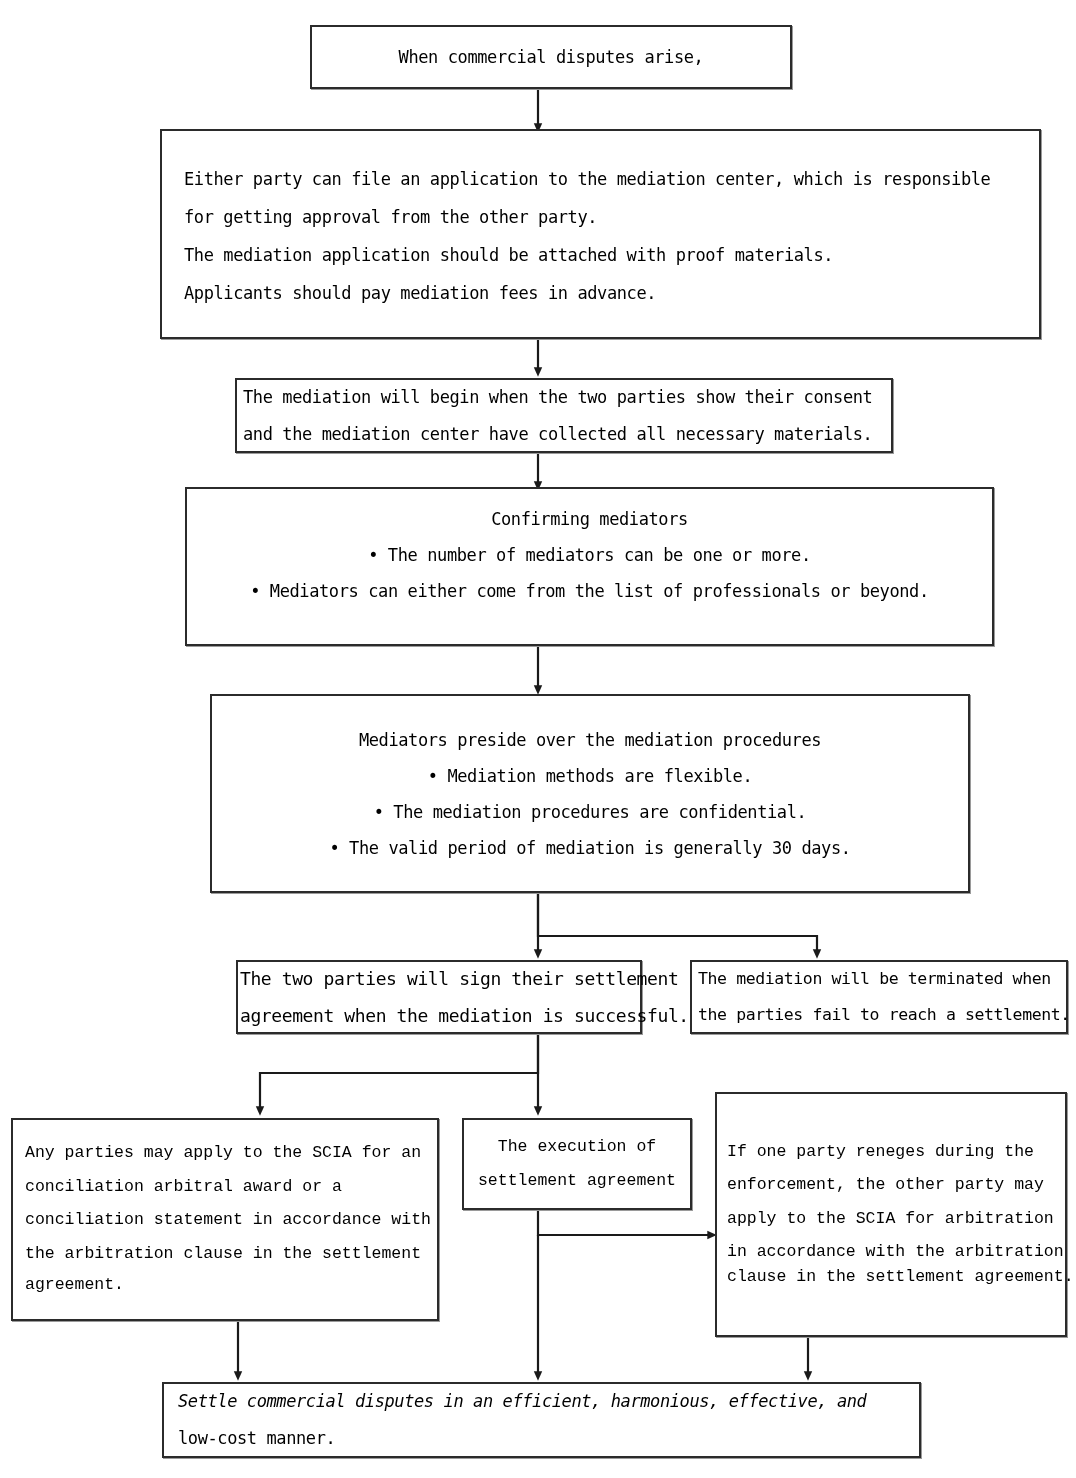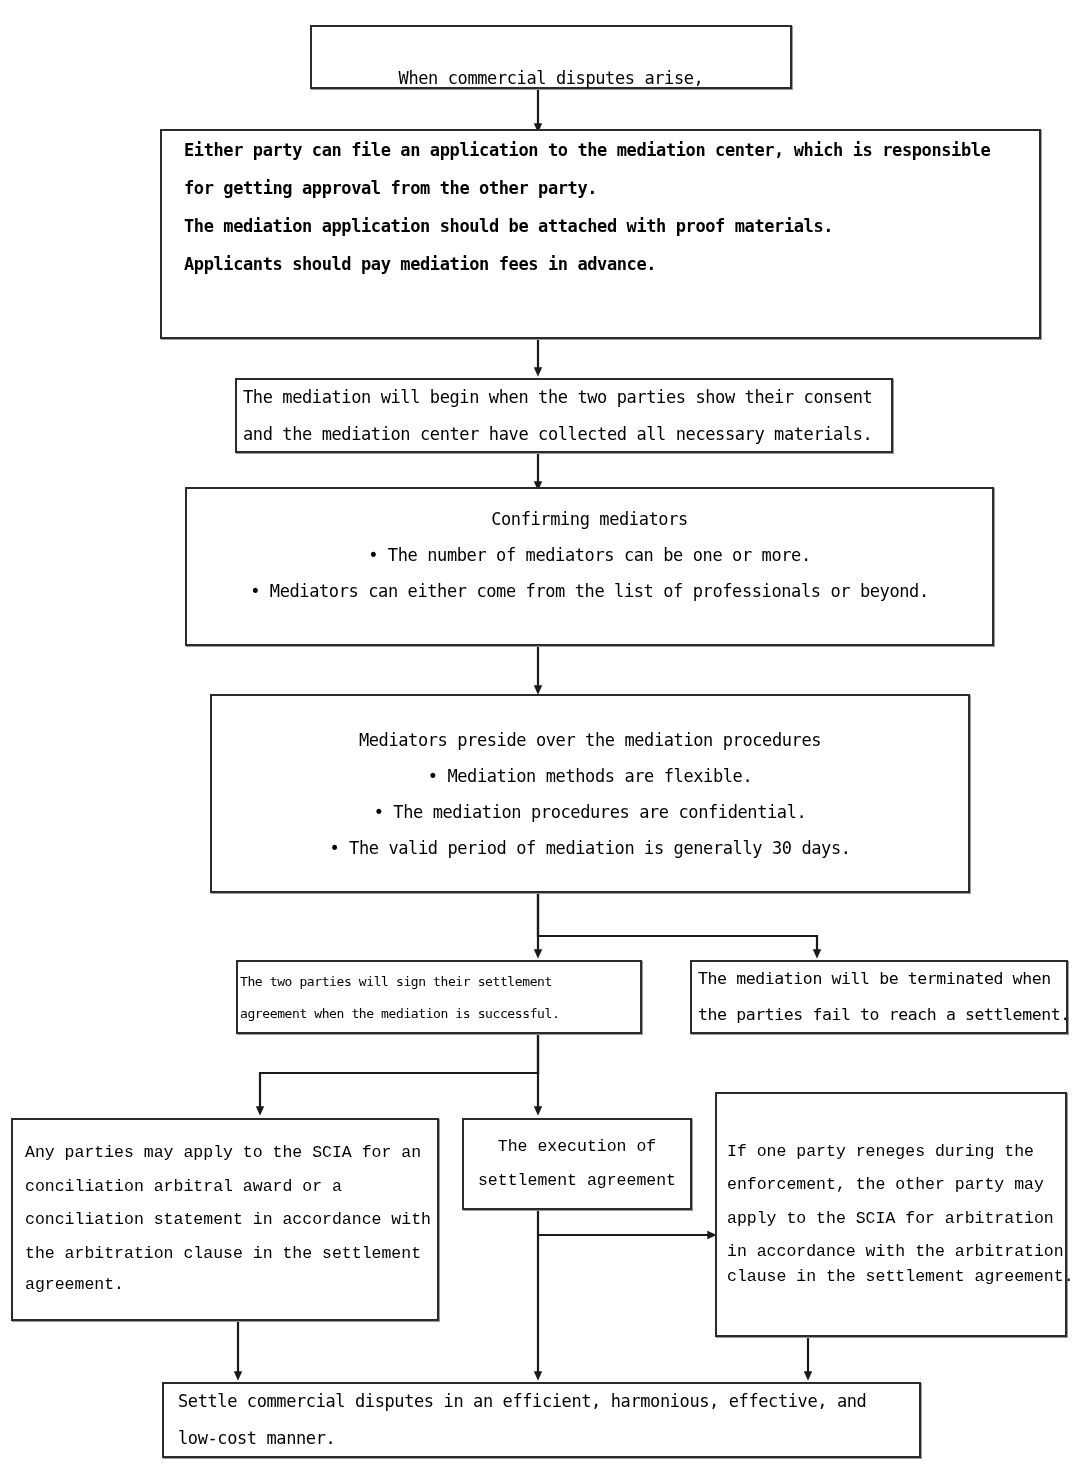--- a/index.html
+++ b/index.html
@@ -76,25 +76,25 @@
       <path d="M538,893 L538,936 L817,936 L817,954"></path>
       <path d="M538,1033 L538,1073 L260,1073 L260,1111"></path>
       <path d="M538,1033 L538,1111"></path>
       <path d="M538,1210 L538,1235 L712,1235"></path>
       <path d="M238,1320 L238,1376"></path>
       <path d="M538,1235 L538,1376"></path>
       <path d="M808,1337 L808,1376"></path>
     </g>
   </svg>
 
-  <div class="node fam-narrow center" style="left:310px; top:25px; width:482px; height:64px; font-size:17px;justify-content:flex-end;">
+  <div class="node fam-narrow center" style="left:310px; top:25px; width:482px; height:64px; font-size:17px;">
     <span class="line">When commercial disputes arise,</span>
   </div>
 
-  <div class="node fam-narrow left" style="left:160px; top:129px; width:881px; height:210px; font-size:17px; padding:11px 22px 0 22px; justify-content:flex-start;font-weight:bold;">
+  <div class="node fam-narrow left" style="left:160px; top:129px; width:881px; height:210px; font-size:17px; padding:40px 22px 0 22px; justify-content:flex-start;">
     <span class="line" style="margin-bottom:21px;">Either party can file an application to the mediation center, which is responsible</span>
     <span class="line" style="margin-bottom:21px;">for getting approval from the other party.</span>
     <span class="line" style="margin-bottom:21px;">The mediation application should be attached with proof materials.</span>
     <span class="line">Applicants should pay mediation fees in advance.</span>
   </div>
 
   <div class="node fam-narrow left" style="left:235px; top:378px; width:658px; height:75px; font-size:17px; padding:0 6px;">
     <span class="line" style="margin-bottom:20px;">The mediation will begin when the two parties show their consent</span>
     <span class="line">and the mediation center have collected all necessary materials.</span>
   </div>
@@ -105,21 +105,21 @@
     <span class="line">• Mediators can either come from the list of professionals or beyond.</span>
   </div>
 
   <div class="node fam-narrow center" style="left:210px; top:694px; width:760px; height:199px; font-size:17px; padding:36px 10px 0 10px; justify-content:flex-start;">
     <span class="line" style="margin-bottom:19px;">Mediators preside over the mediation procedures</span>
     <span class="line" style="margin-bottom:19px;">• Mediation methods are flexible.</span>
     <span class="line" style="margin-bottom:19px;">• The mediation procedures are confidential.</span>
     <span class="line">• The valid period of mediation is generally 30 days.</span>
   </div>
 
-  <div class="node fam-narrow left" style="left:236px; top:960px; width:406px; height:74px; font-size:13px; padding:0 2px;">
+  <div class="node fam-narrow left" style="left:236px; top:960px; width:406px; height:74px; font-size:18px; padding:0 2px;">
     <span class="line" style="margin-bottom:19px;">The two parties will sign their settlement</span>
     <span class="line">agreement when the mediation is successful.</span>
   </div>
 
   <div class="node fam-narrow left" style="left:690px; top:960px; width:378px; height:74px; font-size:16.5px; padding:0 6px;">
     <span class="line" style="margin-bottom:19px;">The mediation will be terminated when</span>
     <span class="line">the parties fail to reach a settlement.</span>
   </div>
 
   <div class="node fam-wide left" style="left:11px; top:1118px; width:428px; height:203px; font-size:16.5px; padding:0 12px;">
@@ -137,17 +137,17 @@
 
   <div class="node fam-wide left" style="left:715px; top:1092px; width:352px; height:245px; font-size:16.5px; padding:0 10px;">
     <span class="line" style="margin-bottom:17px;">If one party reneges during the</span>
     <span class="line" style="margin-bottom:17px;">enforcement, the other party may</span>
     <span class="line" style="margin-bottom:17px;">apply to the SCIA for arbitration</span>
     <span class="line" style="margin-bottom:8px;">in accordance with the arbitration</span>
     <span class="line">clause in the settlement agreement.</span>
   </div>
 
   <div class="node fam-narrow left" style="left:162px; top:1382px; width:759px; height:76px; font-size:17px; padding:0 14px;">
-    <span class="line" style="margin-bottom:20px;">Settle commercial disputes in an efficient, harmonious, effective, and</span>
+    <span class="line" style="margin-bottom:20px;font-style:italic;">Settle commercial disputes in an efficient, harmonious, effective, and</span>
     <span class="line">low-cost manner.</span>
   </div>
 
 </div>
 
 </body></html>

